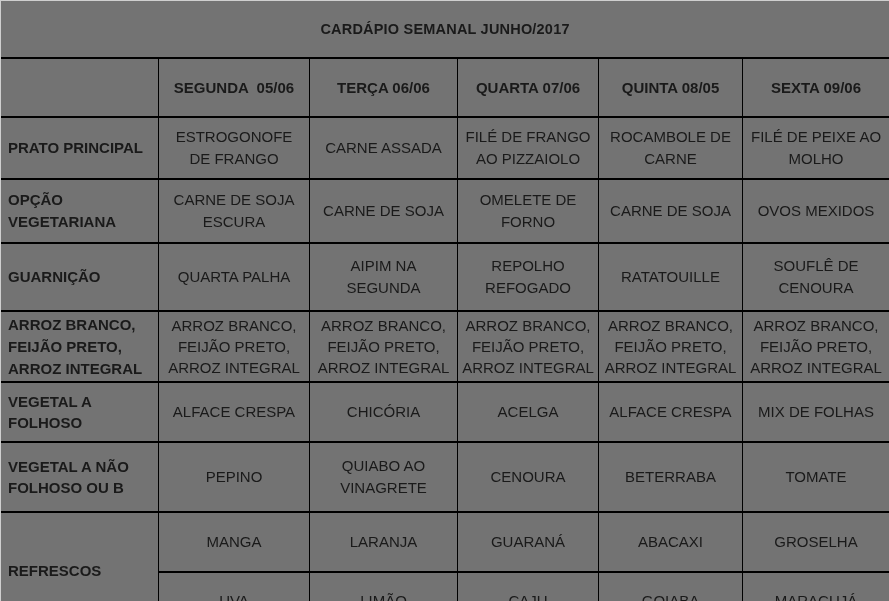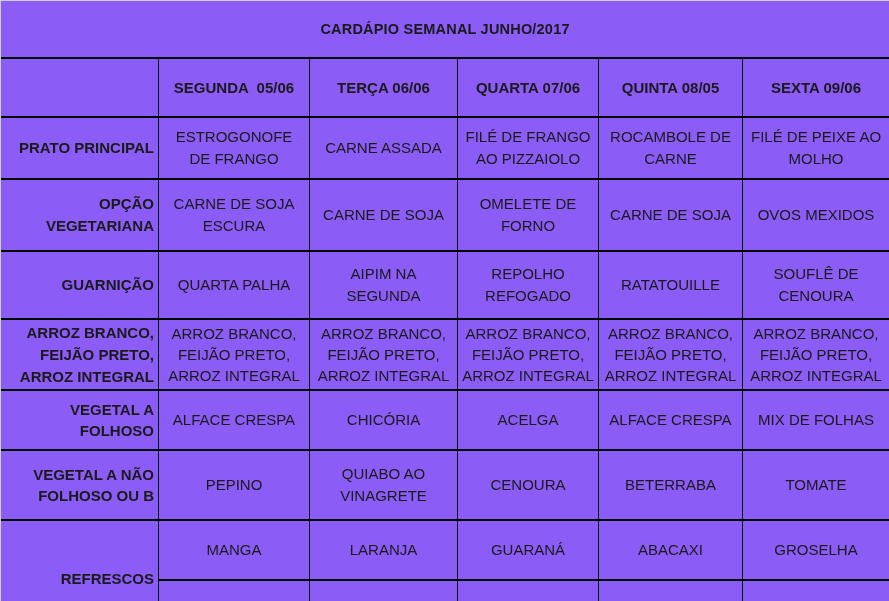--- a/index.html
+++ b/index.html
@@ -5,21 +5,21 @@
   html, body {
     margin: 0;
     padding: 0;
     background: #ffffff;
   }
   * { box-sizing: border-box; }
 
   .page {
     width: 889px;
     height: 601px;
-    background: #8b5cf6;
+    background: #737373;
     font-family: "Liberation Sans", sans-serif;
     color: #1a1a1a;
     overflow: hidden;
   }
 
   table.menu {
     width: 889px;
     height: 601px;
     border-collapse: separate;
     border-spacing: 0;
@@ -49,21 +49,21 @@
 
   
   th.day-header {
     text-align: center;
     font-weight: bold;
     white-space: pre-wrap; 
   }
 
   
   td.row-label {
-    text-align: right;
+    text-align: left;
     font-weight: bold;
     padding-left: 7px;
     padding-right: 4px;
     line-height: 1.45;
   }
 
   
   td.menu-cell {
     text-align: center;
     line-height: 1.5;
@@ -102,21 +102,21 @@
 
     <tr style="height:62px">
       <td class="row-label">PRATO PRINCIPAL</td>
       <td class="menu-cell">ESTROGONOFE DE FRANGO</td>
       <td class="menu-cell">CARNE ASSADA</td>
       <td class="menu-cell">FILÉ DE FRANGO AO PIZZAIOLO</td>
       <td class="menu-cell">ROCAMBOLE DE CARNE</td>
       <td class="menu-cell">FILÉ DE PEIXE AO MOLHO</td>
     </tr>
 
-    <tr style="height:72px">
+    <tr style="height:64px">
       <td class="row-label">OPÇÃO VEGETARIANA</td>
       <td class="menu-cell">CARNE DE SOJA ESCURA</td>
       <td class="menu-cell">CARNE DE SOJA</td>
       <td class="menu-cell">OMELETE DE FORNO</td>
       <td class="menu-cell">CARNE DE SOJA</td>
       <td class="menu-cell">OVOS MEXIDOS</td>
     </tr>
 
     <tr style="height:68px">
       <td class="row-label">GUARNIÇÃO</td>

